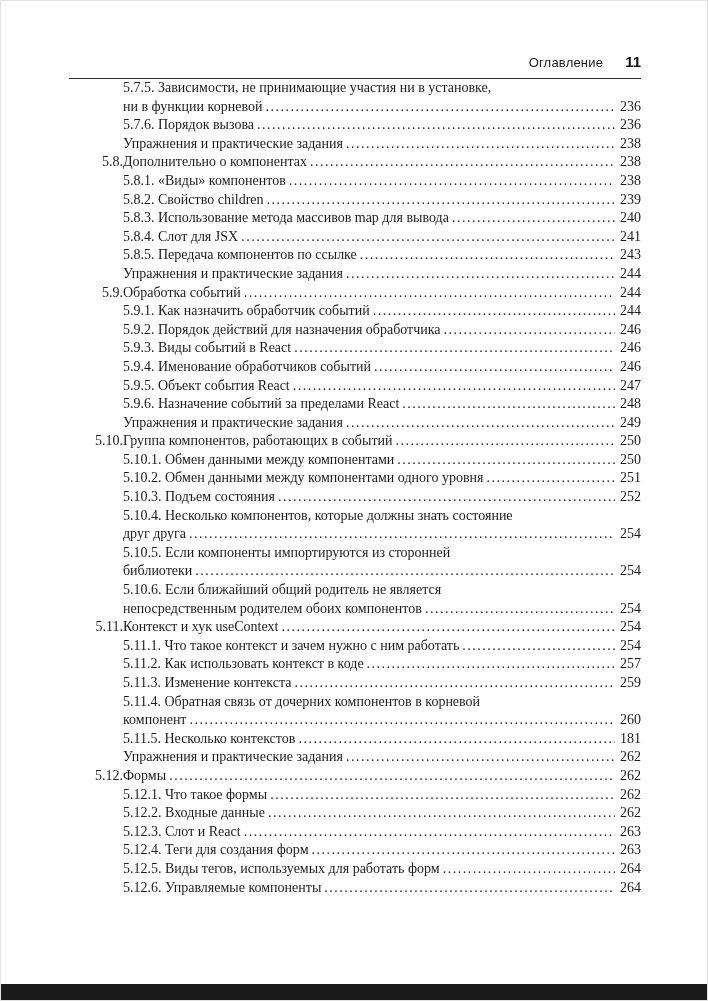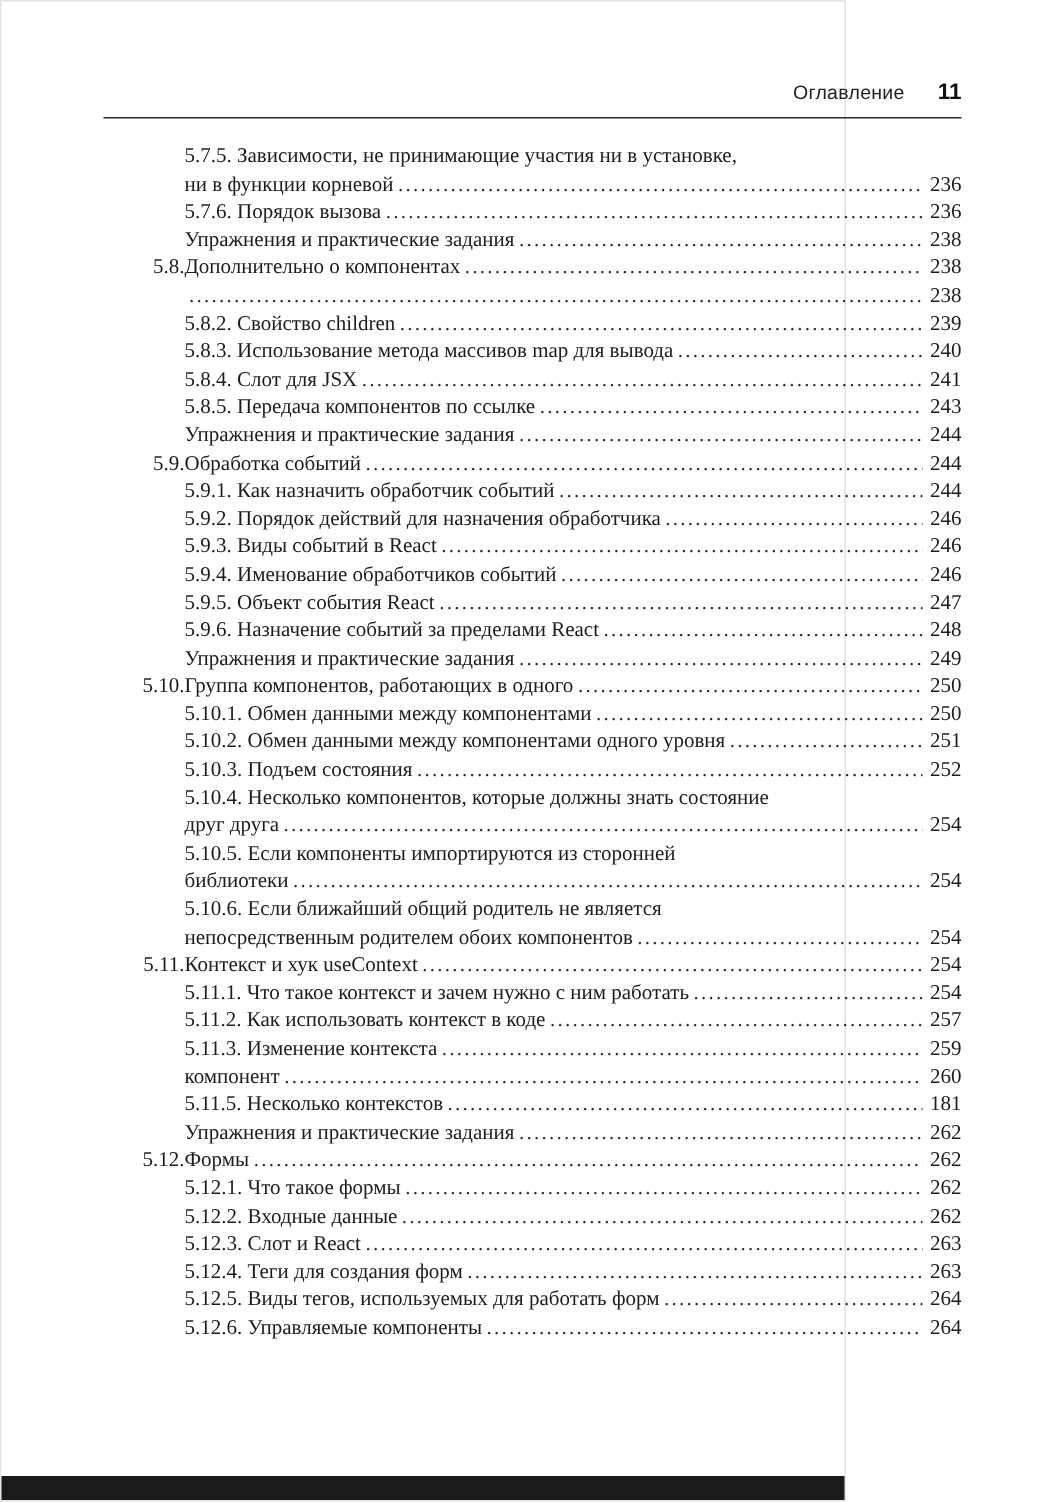--- a/index.html
+++ b/index.html
@@ -6,21 +6,21 @@
   body {
     width: 708px; height: 1001px;
     background: #ffffff;
     font-family: "Liberation Serif", serif;
     color: #1c1c1c;
     position: relative;
     overflow: hidden;
   }
   .page {
     box-sizing: border-box;
-    width: 564px; height: 1001px;
+    width: 708px; height: 1001px;
     border: 1px solid #e3e3e3;
     position: relative;
     background: #fff;
   }
   .content {
     margin: 0 68px;
     width: 572px;
   }
   .header {
     padding-top: 52px;
@@ -29,21 +29,21 @@
     align-items: baseline;
     gap: 22px;
     font-family: "Liberation Sans", sans-serif;
   }
   .header .htitle { font-size: 13px; color: #222; letter-spacing: 0.2px; }
   .header .hpage  { font-size: 15px; font-weight: bold; color: #111; text-align: right; }
   .rule {
     margin-top: 8px;
     border-bottom: 1.6px solid #2b2b2b;
   }
-  .toc { margin-top: 17px; }
+  .toc { }
   .entry { font-size: 14px; }
   .entry .line {
     display: flex;
     align-items: baseline;
     line-height: 18.6px;
     white-space: nowrap;
   }
   .lvl1 { padding-left: 18px; }
   .lvl2 { padding-left: 54px; }
   .num {
@@ -112,20 +112,21 @@
         <div class="entry lvl1">
           <div class="line">
             <span class="num">5.8.</span>
             <span class="txt">Дополнительно о компонентах</span>
             <span class="dots">................................................................................................................................................................</span>
             <span class="pg">238</span>
           </div>
         </div>
         <div class="entry lvl2">
           <div class="line">
+            <span class="txt">5.8.1. «Виды» компонентов</span>
             <span class="dots">................................................................................................................................................................</span>
             <span class="pg">238</span>
           </div>
         </div>
         <div class="entry lvl2">
           <div class="line">
             <span class="txt">5.8.2. Свойство children</span>
             <span class="dots">................................................................................................................................................................</span>
             <span class="pg">239</span>
           </div>
@@ -211,21 +212,21 @@
         <div class="entry lvl2">
           <div class="line">
             <span class="txt">Упражнения и практические задания</span>
             <span class="dots">................................................................................................................................................................</span>
             <span class="pg">249</span>
           </div>
         </div>
         <div class="entry lvl1">
           <div class="line">
             <span class="num">5.10.</span>
-            <span class="txt">Группа компонентов, работающих в одного</span>
+            <span class="txt">Группа компонентов, работающих в событий</span>
             <span class="dots">................................................................................................................................................................</span>
             <span class="pg">250</span>
           </div>
         </div>
         <div class="entry lvl2">
           <div class="line">
             <span class="txt">5.10.1. Обмен данными между компонентами</span>
             <span class="dots">................................................................................................................................................................</span>
             <span class="pg">250</span>
           </div>
@@ -297,20 +298,23 @@
           </div>
         </div>
         <div class="entry lvl2">
           <div class="line">
             <span class="txt">5.11.3. Изменение контекста</span>
             <span class="dots">................................................................................................................................................................</span>
             <span class="pg">259</span>
           </div>
         </div>
         <div class="entry lvl2">
+          <div class="line">
+            <span class="txt">5.11.4. Обратная связь от дочерних компонентов в корневой</span>
+          </div>
           <div class="line">
             <span class="txt">компонент</span>
             <span class="dots">................................................................................................................................................................</span>
             <span class="pg">260</span>
           </div>
         </div>
         <div class="entry lvl2">
           <div class="line">
             <span class="txt">5.11.5. Несколько контекстов</span>
             <span class="dots">................................................................................................................................................................</span>

